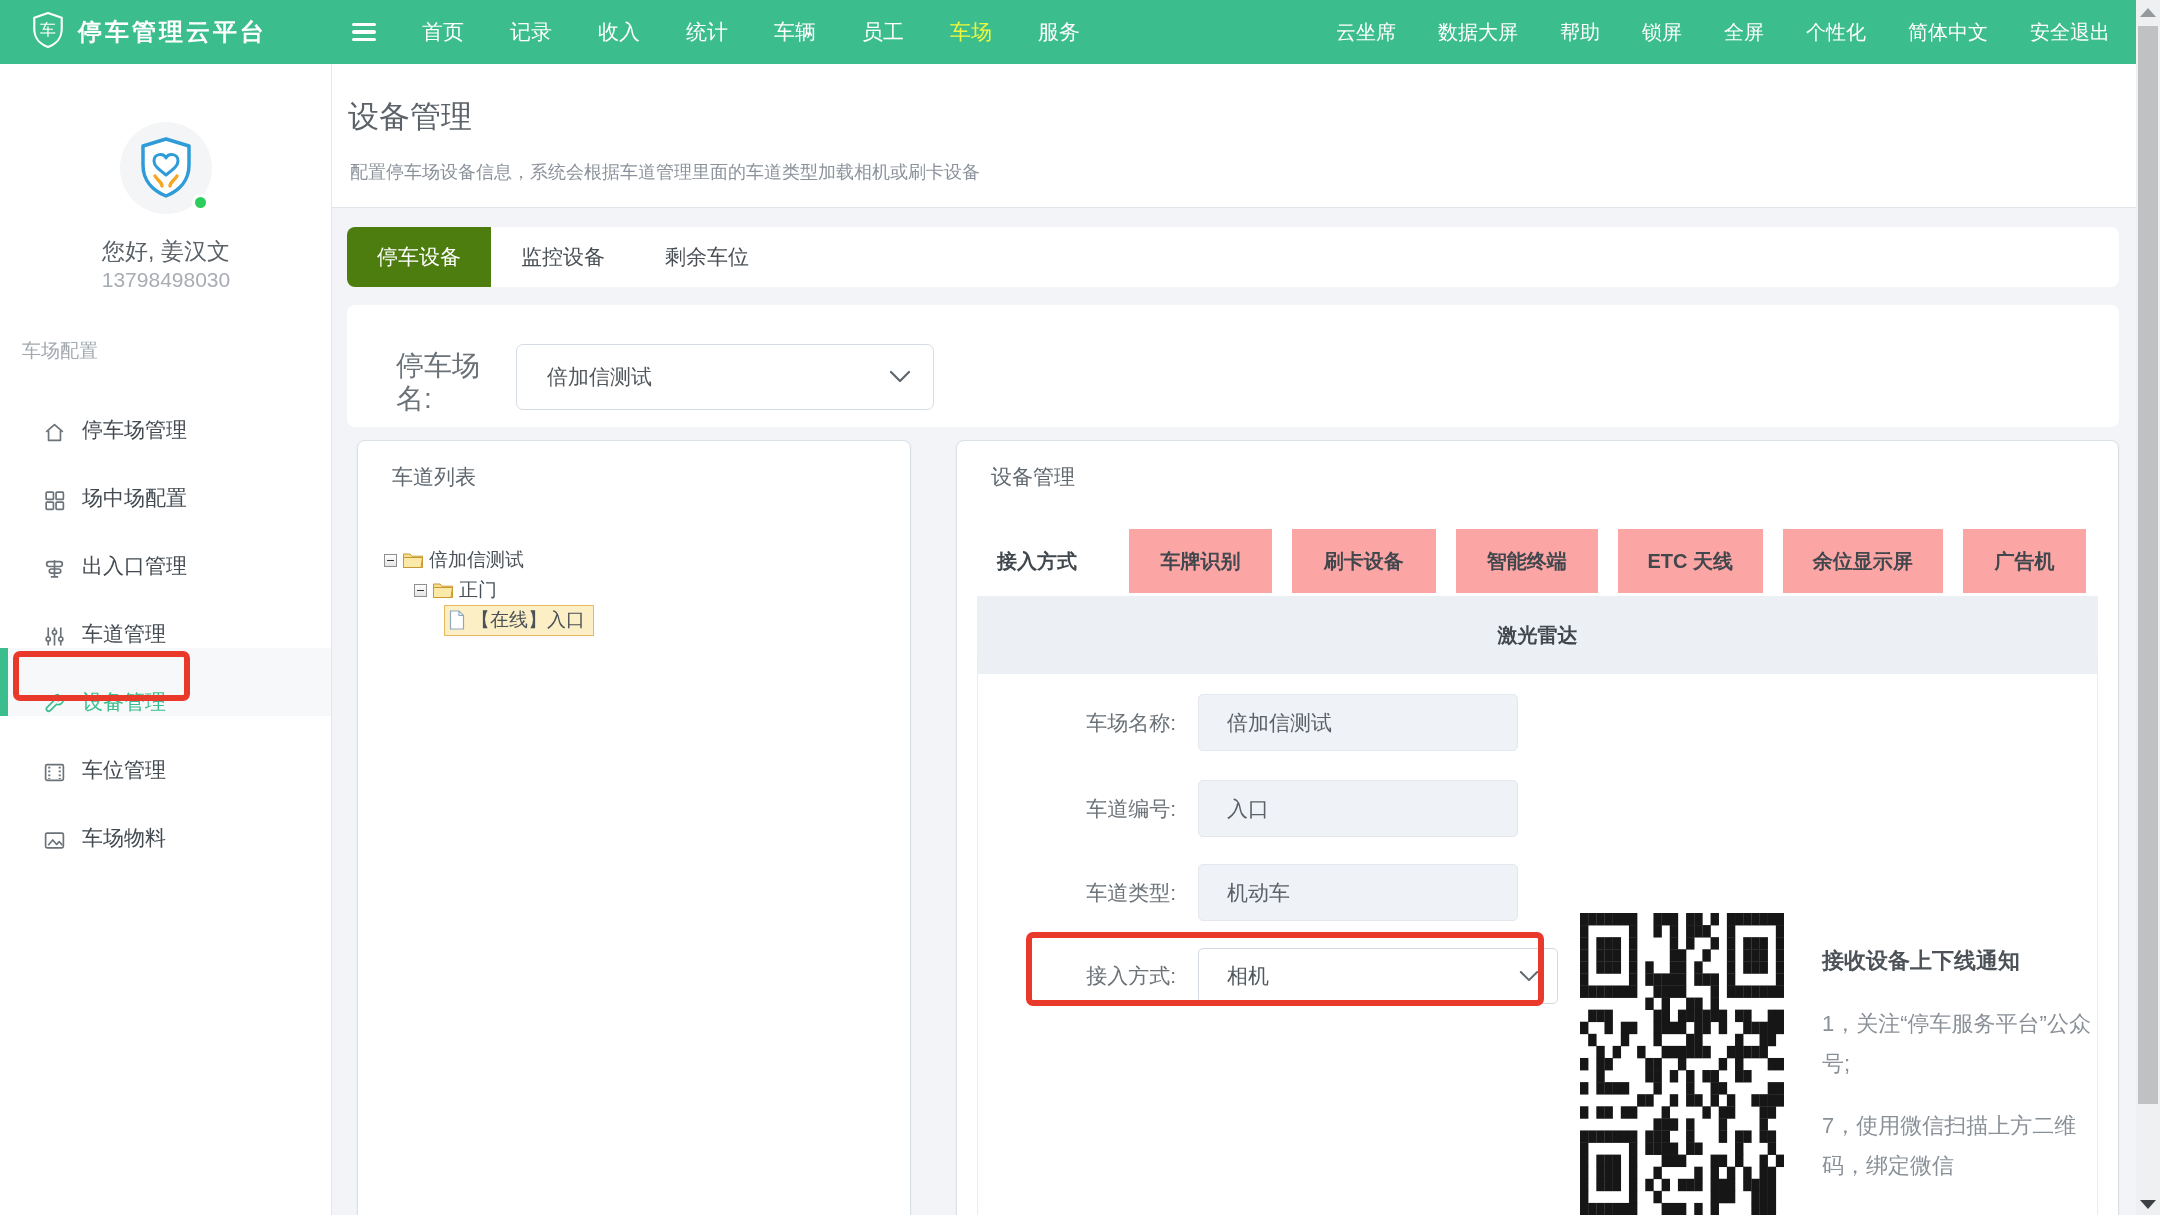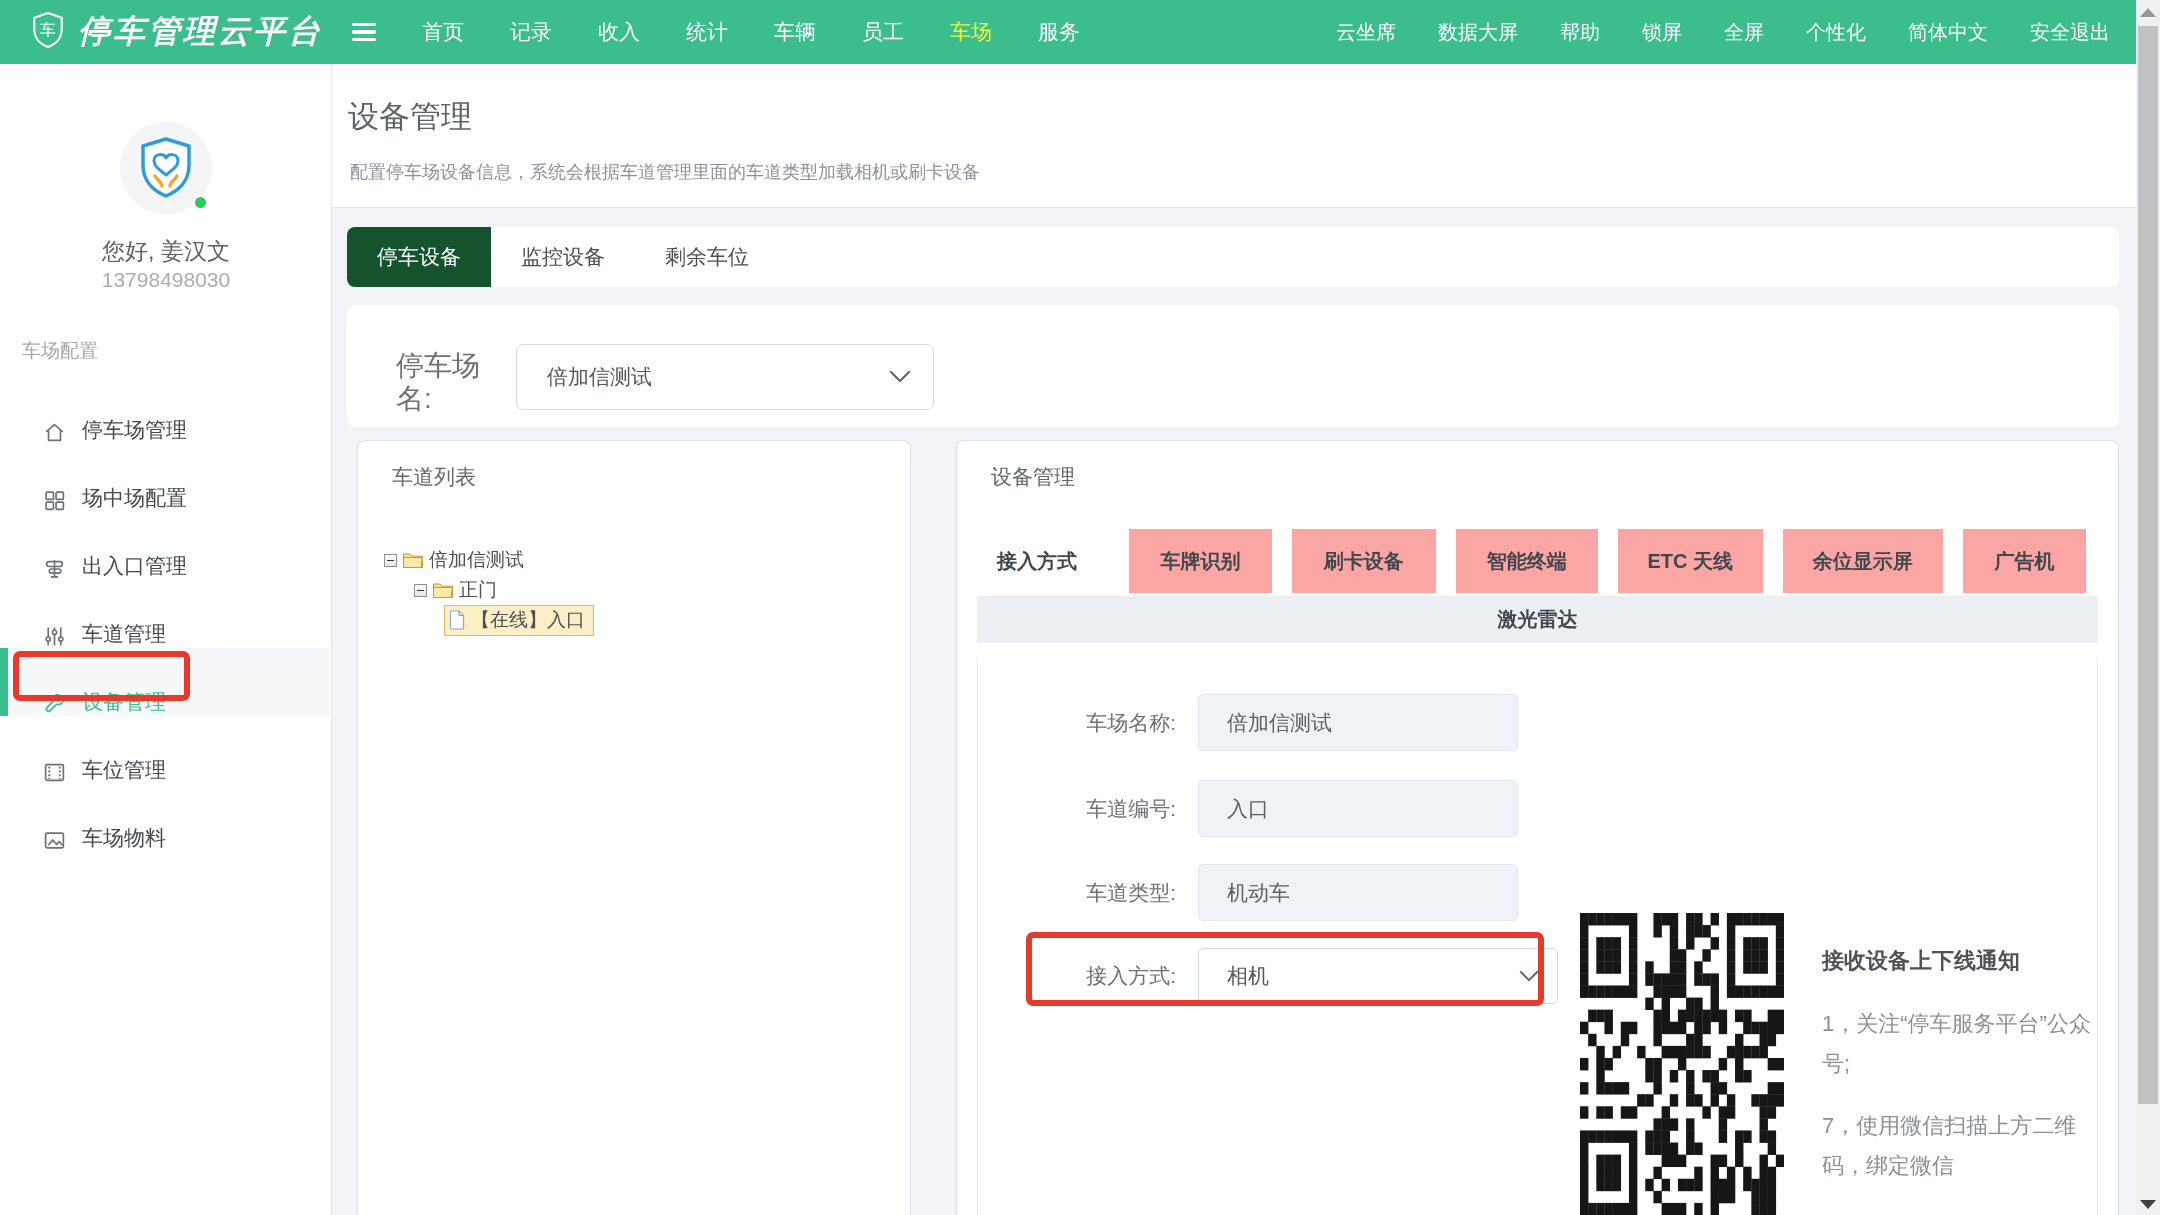--- a/index.html
+++ b/index.html
@@ -2,21 +2,21 @@
 <html><head>
 <meta charset="utf-8">
 <style>
   html,body{margin:0;padding:0;background:#e9ebee;}
   *{box-sizing:border-box;font-family:"Liberation Sans","DejaVu Sans",sans-serif;}
   .stage{position:relative;width:2160px;height:1215px;background:#F2F4F7;overflow:hidden;}
 
   
   .navbar{position:absolute;left:0;top:0;width:2136px;height:64px;background:#3CBD8E;display:flex;align-items:center;}
   .brand{display:flex;align-items:center;gap:12px;padding-left:30px;width:330px;flex:0 0 auto;}
-  .brand-title{color:#fff;font-size:32px;font-family:"DejaVu Serif","Liberation Serif",serif;font-style:italic;font-weight:bold;letter-spacing:3px;white-space:nowrap;}
+  .brand-title{color:#fff;font-size:24px;font-family:"DejaVu Serif","Liberation Serif",serif;font-weight:bold;letter-spacing:3px;white-space:nowrap;}
   .hamburger{width:24px;height:18px;display:flex;flex-direction:column;justify-content:space-between;cursor:pointer;margin-left:22px;flex:0 0 auto;}
   .hamburger span{display:block;height:3.2px;background:#fff;border-radius:2px;}
   .nav-left{display:flex;gap:46px;margin-left:46px;flex:0 0 auto;}
   .nav-right{display:flex;gap:42px;margin-left:auto;margin-right:26px;flex:0 0 auto;}
   .nav-item{color:#fff;font-size:21px;white-space:nowrap;cursor:pointer;}
   .nav-right .nav-item{font-size:20px;}
   .nav-item.active{color:#EDF73F;}
 
   
   .sidebar{position:absolute;left:0;top:64px;width:332px;height:1151px;background:#fff;border-right:1px solid #E3E7EB;}
@@ -38,21 +38,21 @@
   
   .anno-red{position:absolute;border:6px solid #E9392B;border-radius:7px;pointer-events:none;z-index:30;}
 
   
   .header-band{position:absolute;left:332px;top:64px;width:1804px;height:144px;background:#fff;border-bottom:1px solid #E0E5EA;}
   .page-title{position:absolute;left:348px;top:96px;font-size:31px;color:#5B6269;}
   .page-subtitle{position:absolute;left:350px;top:160px;font-size:18px;color:#8B929B;}
 
   .tabs-card{position:absolute;left:347px;top:227px;width:1772px;height:60px;background:#fff;border-radius:8px;display:flex;}
   .page-tab{width:144px;height:60px;display:flex;align-items:center;justify-content:center;font-size:21px;color:#494F55;cursor:pointer;}
-  .page-tab.active{background:#14532d;color:#fff;border-radius:8px 0 0 8px;text-align:center;}
+  .page-tab.active{background:#4d7c0f;color:#fff;border-radius:8px 0 0 8px;text-align:center;}
 
   .lot-card{position:absolute;left:347px;top:305px;width:1772px;height:122px;background:#fff;border-radius:8px;}
   .lot-label{position:absolute;left:49px;top:44px;width:110px;font-size:28px;color:#6A7177;line-height:33px;}
   .lot-select{position:absolute;left:169px;top:39px;width:418px;height:66px;background:#fff;border:1.5px solid #D6DCE4;border-radius:7px;display:flex;align-items:center;padding:0 22px 0 30px;cursor:pointer;}
   .lot-select .sel-text{font-size:21px;color:#50575D;flex:1;}
 
   .panel{position:absolute;background:#fff;border:1px solid #D9E0E6;border-radius:8px;box-shadow:0 1px 3px rgba(40,60,80,.05);}
   .panel-title{position:absolute;left:34px;top:22px;font-size:21px;color:#60686F;}
 
   
@@ -61,21 +61,21 @@
   .expander{width:13px;height:13px;border:1px solid #8f8f8f;background:linear-gradient(#ffffff,#e4e4e4);position:relative;flex:0 0 auto;cursor:pointer;}
   .expander::after{content:"";position:absolute;left:2px;top:5px;width:7px;height:1.5px;background:#333;}
   .tree-leaf-sel{background:#FDEFC5;border:1px solid #E6B95E;padding:1px 8px 2px 4px;display:flex;align-items:center;gap:6px;cursor:pointer;}
   .indent1{padding-left:30px;}
   .indent2{padding-left:60px;}
 
   
   .dev-tabs{position:absolute;left:8px;top:88px;width:1121px;display:flex;gap:20px;background:#fff;}
   .dev-tab{height:64px;background:#fca5a5;display:flex;align-items:center;justify-content:center;font-size:20px;font-weight:bold;color:#40474D;cursor:pointer;}
   .dev-tab.active{background:#fff;}
-  .dev-subrow{position:absolute;left:20px;top:155px;width:1121px;height:47px;background:#ECEFF4;display:flex;align-items:center;justify-content:center;font-size:20px;font-weight:bold;color:#40474D;}
+  .dev-subrow{position:absolute;left:20px;top:155px;width:1121px;height:78px;background:#ECEFF4;display:flex;align-items:center;justify-content:center;font-size:20px;font-weight:bold;color:#40474D;}
   .tab-content{position:absolute;left:20px;top:217px;width:1121px;height:578px;border:1px solid #E9EDF0;border-top:none;}
 
   
   .form-row{position:absolute;display:flex;align-items:center;}
   .form-label{width:180px;text-align:right;font-size:21px;color:#6B7278;padding-right:22px;flex:0 0 auto;}
   .form-input{width:320px;height:57px;background:#EFF2F6;border:1px solid #E3E8EE;border-radius:5px;display:flex;align-items:center;padding-left:28px;font-size:21px;color:#5B6166;}
   .form-select{width:360px;height:56px;background:#fff;border:1.5px solid #D3D9E1;border-radius:5px;display:flex;align-items:center;padding:0 18px 0 28px;font-size:21px;color:#50575D;cursor:pointer;}
   .form-select .sel-text{flex:1;}
 
   

